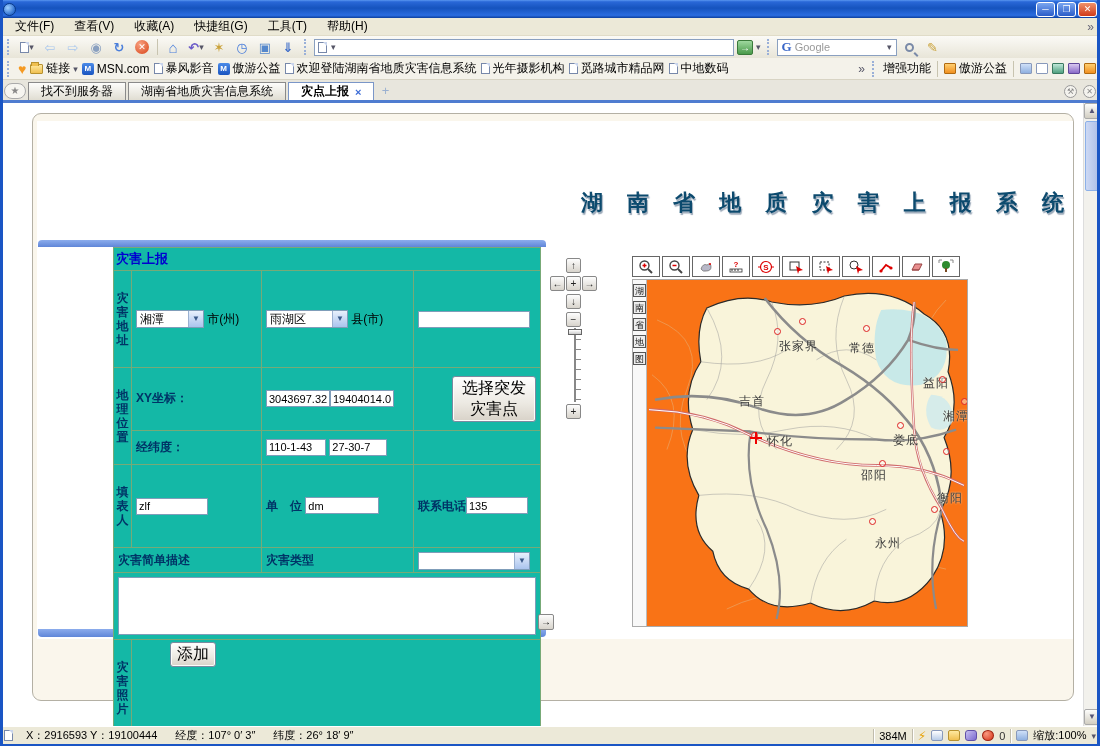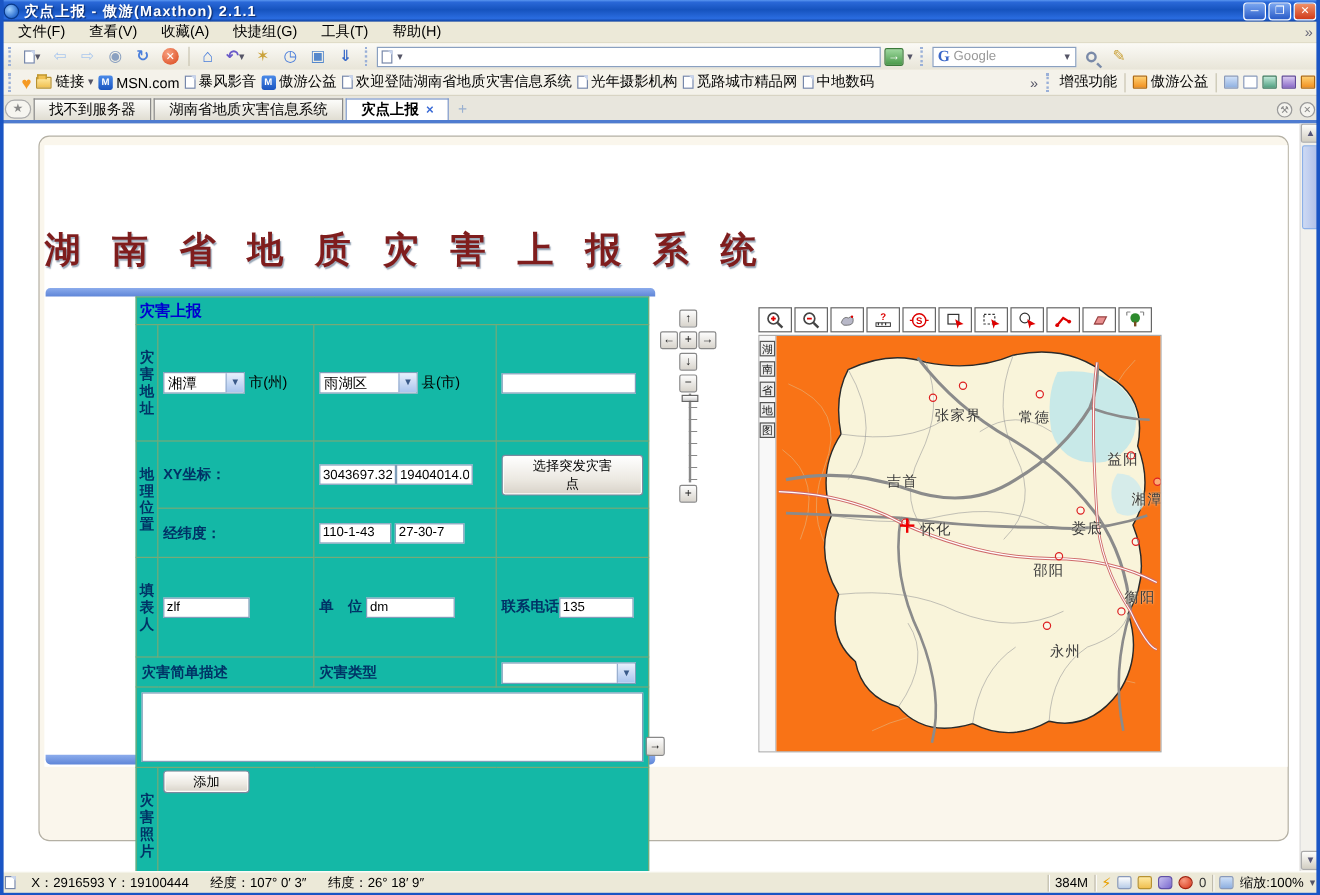--- a/index.html
+++ b/index.html
@@ -56,34 +56,34 @@
   .star-btn { width:22px; height:16px; border:1px solid #aaa; border-radius:8px; background:#f6f5f0; color:#888; font-size:10px; text-align:center; line-height:14px; margin-bottom:1px; }
   .newtab-btn { width:18px; height:16px; color:#9ab0d0; font-size:13px; text-align:center; margin-bottom:1px; }
   .tabbar-right { margin-left:auto; display:flex; gap:6px; align-items:center; margin-bottom:2px; }
   .circ-ic { width:13px; height:13px; border:1px solid #999; border-radius:50%; color:#888; font-size:8px; text-align:center; line-height:11px; background:#f4f3ee; }
   .tabline { position:absolute; left:0; top:100px; width:1100px; height:3px; background:#4f7cd0; }
 
   
   .viewport { position:absolute; left:0; top:103px; width:1100px; height:623px; background:#fff; overflow:hidden; }
   .cream-panel { position:absolute; left:32px; top:10px; width:1042px; height:588px; background:#faf6ec; border:1px solid #b4b0a4; border-radius:9px; }
   .white-box { position:absolute; left:37px; top:18px; width:1036px; height:518px; background:#fff; }
-  .page-title { position:absolute; left:37px; top:85px; width:1036px; text-align:left; font-size:30px; font-weight:bold; color:#7f1d1d; letter-spacing:9px; text-shadow:1px 2px 1px #9aa8b8; }
+  .page-title { position:absolute; left:37px; top:85px; width:1036px; text-align:right; font-size:22px; font-weight:bold; color:#0c4a6e; letter-spacing:9px; text-shadow:1px 2px 1px #9aa8b8; }
 
   
   .form-panel { position:absolute; left:38px; top:137px; width:508px; height:397px; background:#fff; }
   .bluebar { position:absolute; left:0; width:508px; height:7px; background:linear-gradient(180deg,#8cacec,#5f86d8); }
   .bluebar.top { top:0; border-radius:4px 4px 0 0; }
   .bluebar.bot { bottom:0; height:8px; border-radius:0 0 4px 4px; }
   table.ftab { position:absolute; left:75px; top:7px; width:383px; border-collapse:collapse; background:#14b8a6; }
   .ftab td { border:1px solid #77aa77; padding:2px 4px; vertical-align:middle; font-size:12px; }
   .ftab td.hdr { color:#0000d0; font-weight:bold; font-size:13px; height:16px; padding-left:2px; }
   .vlabel { width:18px; font-weight:bold; color:#003366; word-break:break-all; line-height:14px; text-align:center; padding:20px 1px !important; }
   .flab { font-weight:bold; color:#003366; }
   .xp-input { height:17px; border:1px solid #7f9db9; font-size:11px; padding:0 2px; font-family:"Liberation Sans","DejaVu Sans",sans-serif; }
-  .xp-btn { border:1px solid #7a8aa0; border-radius:3px; background:linear-gradient(180deg,#ffffff,#ece9e2 60%,#d8d2c8); font-size:11px; padding:1px 24px; box-shadow:inset 0 0 0 1px #fdfdfa; }
+  .xp-btn { border:1px solid #7a8aa0; border-radius:3px; background:linear-gradient(180deg,#ffffff,#ece9e2 60%,#d8d2c8); font-size:16px; padding:1px 6px; box-shadow:inset 0 0 0 1px #fdfdfa;margin-left:34px; }
   .xp-btn.focused { outline:2px solid #5a8ae0; }
   .selbox { display:inline-flex; align-items:center; height:18px; border:1px solid #7f9db9; background:#fff; font-size:12px; }
   .selbox .sv { padding:0 3px; flex:1; white-space:nowrap; overflow:hidden; }
   .selbox .sa { width:15px; height:16px; background:linear-gradient(180deg,#e8f0fc,#aac4ee); border-left:1px solid #9ab0d0; color:#3a5a8a; font-size:8px; text-align:center; line-height:16px; }
   .ftab textarea { width:418px; height:58px; border:1px solid #7f9db9; resize:none; margin:2px; display:block; }
   .photo-cell { height:52px; vertical-align:top !important; }
   .center-cell { text-align:center; }
 
   
   .pan-cluster { position:absolute; left:546px; top:153px; width:56px; height:300px; }
@@ -124,21 +124,20 @@
   .edge-bottom { position:absolute; left:0; top:744px; width:1100px; height:2px; background:#1a55c4; }
 </style>
 </head>
 <body>
 
 <div class="win-edge" style="left:0;top:0;width:3px;height:746px;"></div>
 <div class="win-edge" style="left:1097px;top:0;width:3px;height:746px;"></div>
 
 <div class="titlebar">
   <span class="app-ic"></span>
-  <span class="title-text">灾点上报 - 傲游(Maxthon) 2.1.1</span>
   <span class="winbtns">
     <span class="wbtn">─</span>
     <span class="wbtn">❐</span>
     <span class="wbtn close">✕</span>
   </span>
 </div>
 
 <div class="menubar">
   <span class="menu-item">文件(F)</span>
   <span class="menu-item">查看(V)</span>

